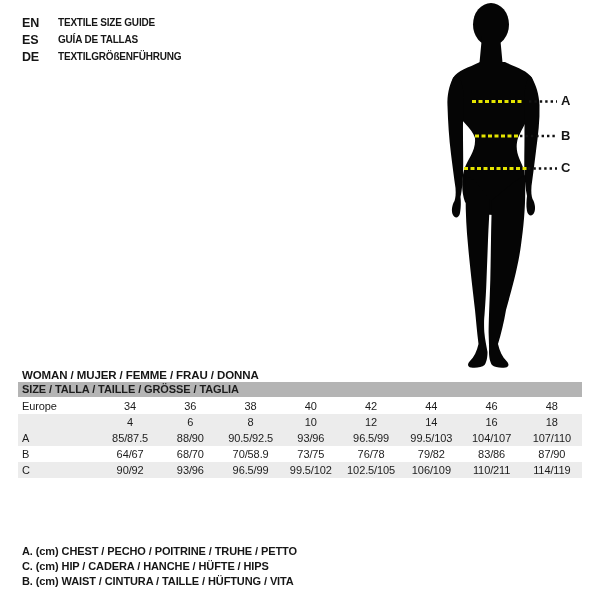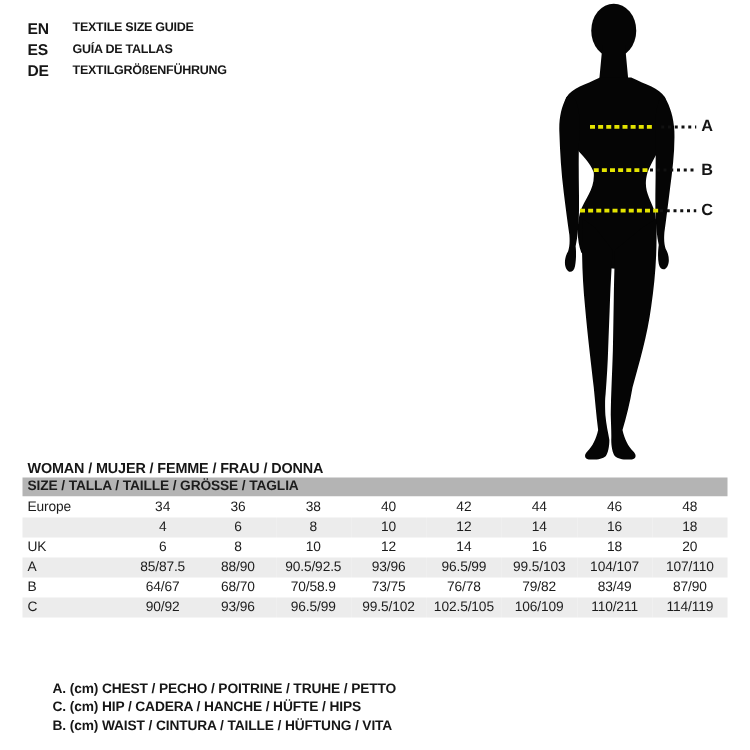--- a/index.html
+++ b/index.html
@@ -37,21 +37,21 @@
   table.size-table{
     width:100%;border-collapse:collapse;table-layout:fixed;margin-top:1px;
   }
   table.size-table td{
     height:16px;padding:0;font-size:11px;letter-spacing:-0.1px;
     text-align:center;vertical-align:middle;color:#1c1c1c;white-space:nowrap;
   }
   table.size-table td.rowlabel{text-align:left;padding-left:4px;}
   tr.shade td{background:var(--shade,#ececec);}
   
-  .legend{position:absolute;left:22px;top:544px;margin-left:20px;}
+  .legend{position:absolute;left:22px;top:544px;}
   .legend-line{height:15px;line-height:15px;font-size:11px;font-weight:bold;
     letter-spacing:-0.1px;white-space:nowrap;}
 </style>
 </head>
 <body>
 
 <div class="lang-block">
     <div class="lang-row">
       <span class="lang-code">EN</span>
       <span class="lang-label">TEXTILE SIZE GUIDE</span>
@@ -191,51 +191,40 @@
           <td class="rowlabel"></td>
           <td>4</td>
           <td>6</td>
           <td>8</td>
           <td>10</td>
           <td>12</td>
           <td>14</td>
           <td>16</td>
           <td>18</td>
         </tr>
-        <tr>
-          <td class="rowlabel">UK</td>
-          <td>6</td>
-          <td>8</td>
-          <td>10</td>
-          <td>12</td>
-          <td>14</td>
-          <td>16</td>
-          <td>18</td>
-          <td>20</td>
-        </tr>
         <tr class="shade">
           <td class="rowlabel">A</td>
           <td>85/87.5</td>
           <td>88/90</td>
           <td>90.5/92.5</td>
           <td>93/96</td>
           <td>96.5/99</td>
           <td>99.5/103</td>
           <td>104/107</td>
           <td>107/110</td>
         </tr>
         <tr>
           <td class="rowlabel">B</td>
           <td>64/67</td>
           <td>68/70</td>
           <td>70/58.9</td>
           <td>73/75</td>
           <td>76/78</td>
           <td>79/82</td>
-          <td>83/49</td>
+          <td>83/86</td>
           <td>87/90</td>
         </tr>
         <tr class="shade">
           <td class="rowlabel">C</td>
           <td>90/92</td>
           <td>93/96</td>
           <td>96.5/99</td>
           <td>99.5/102</td>
           <td>102.5/105</td>
           <td>106/109</td>

